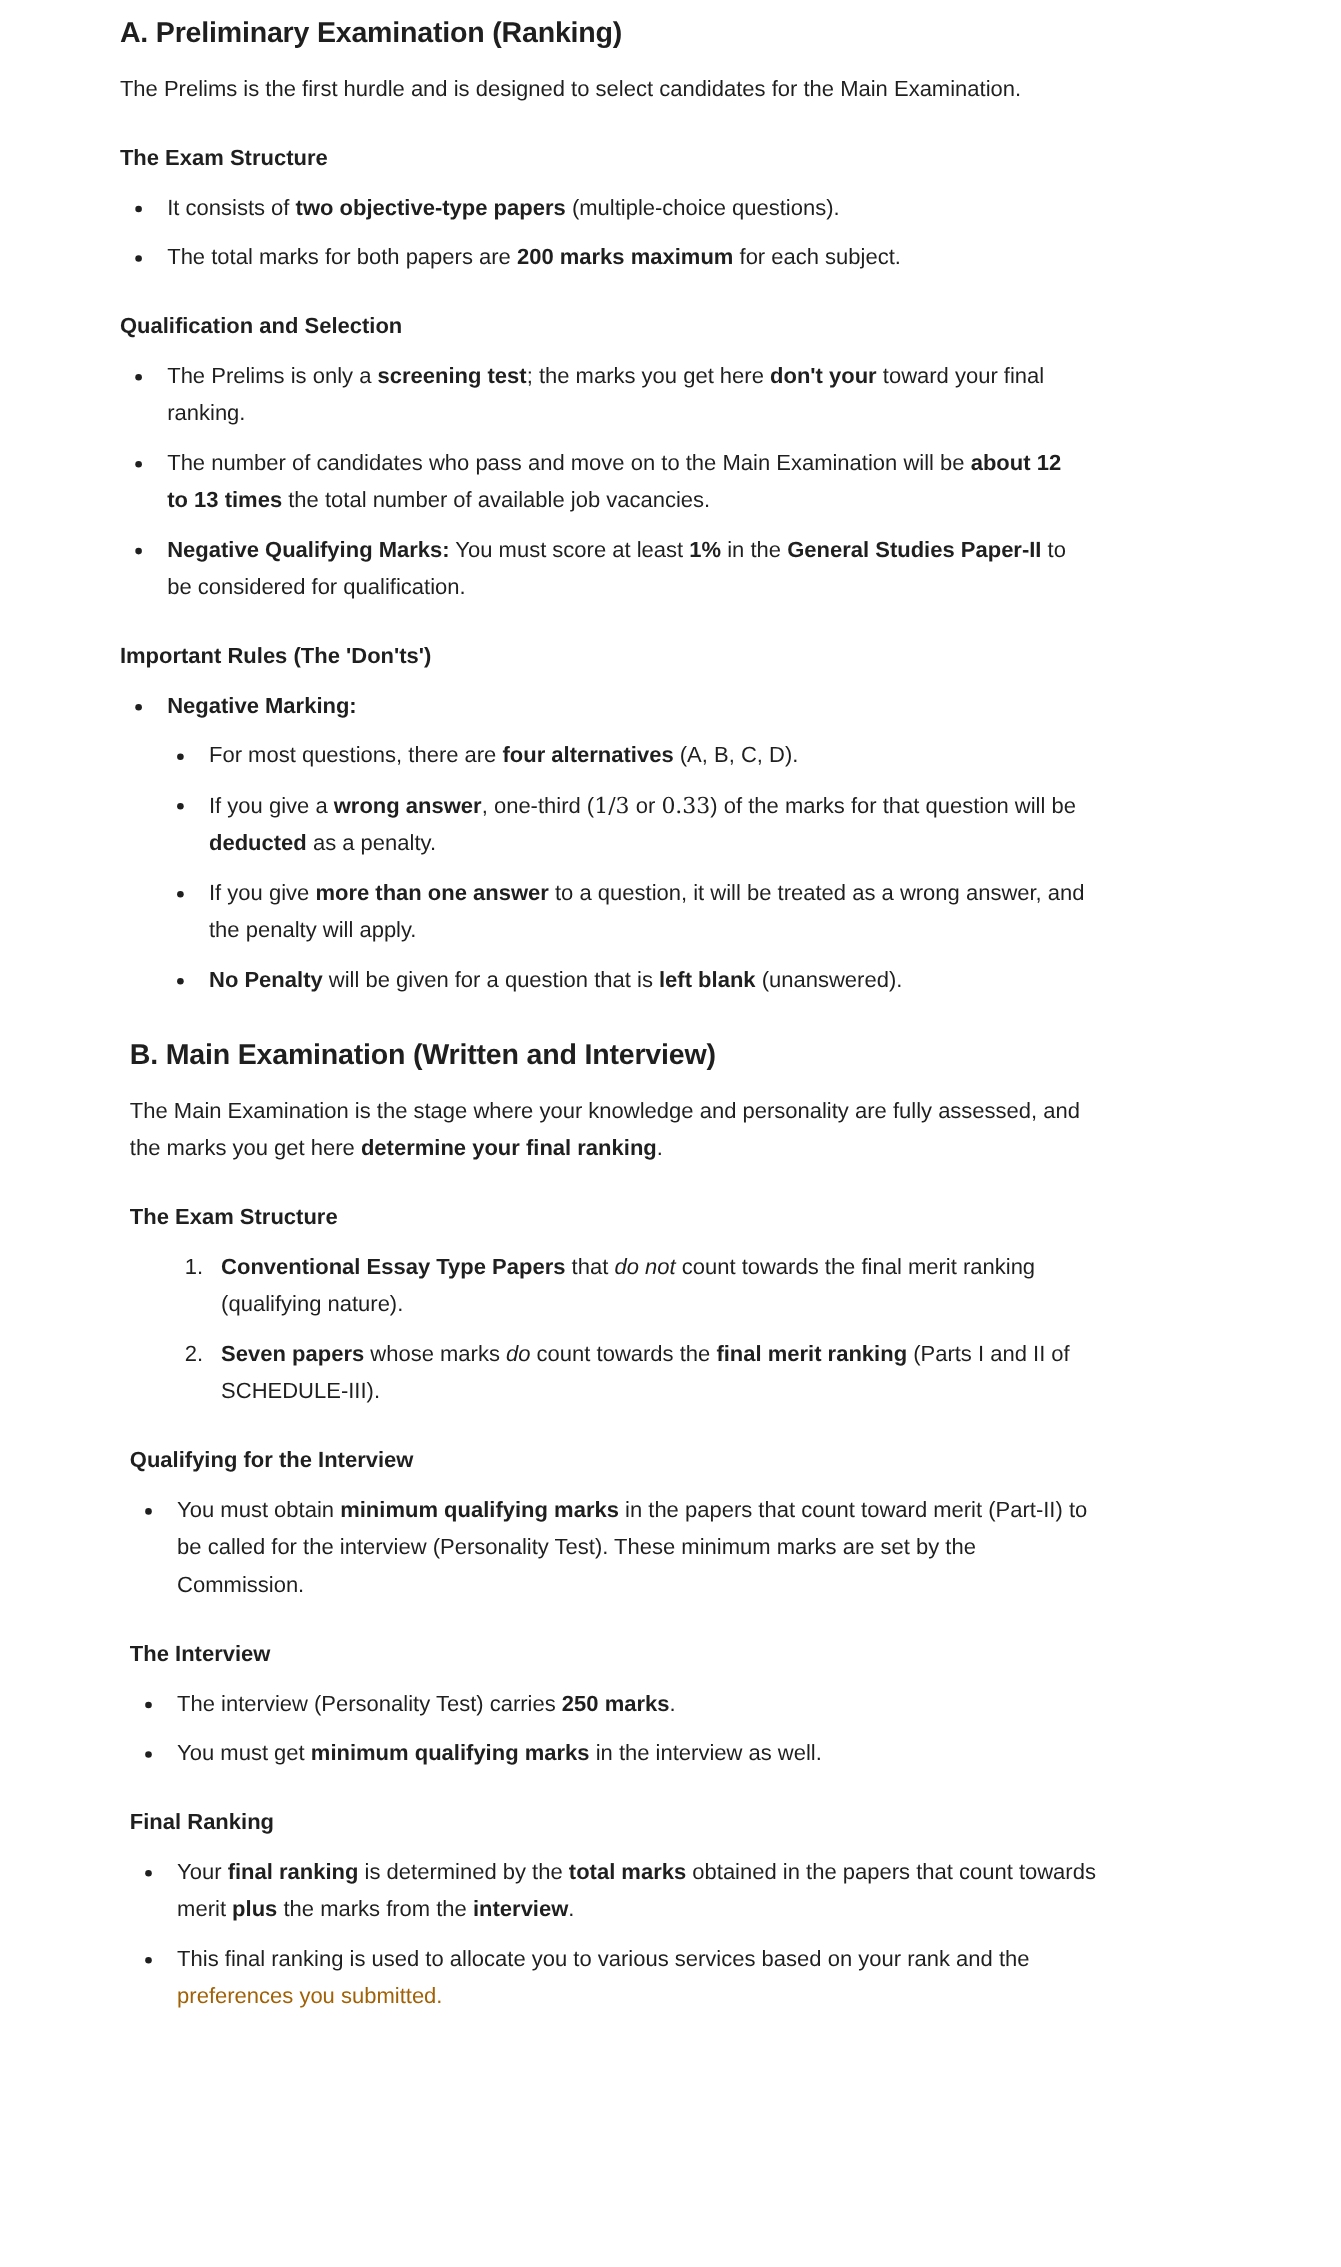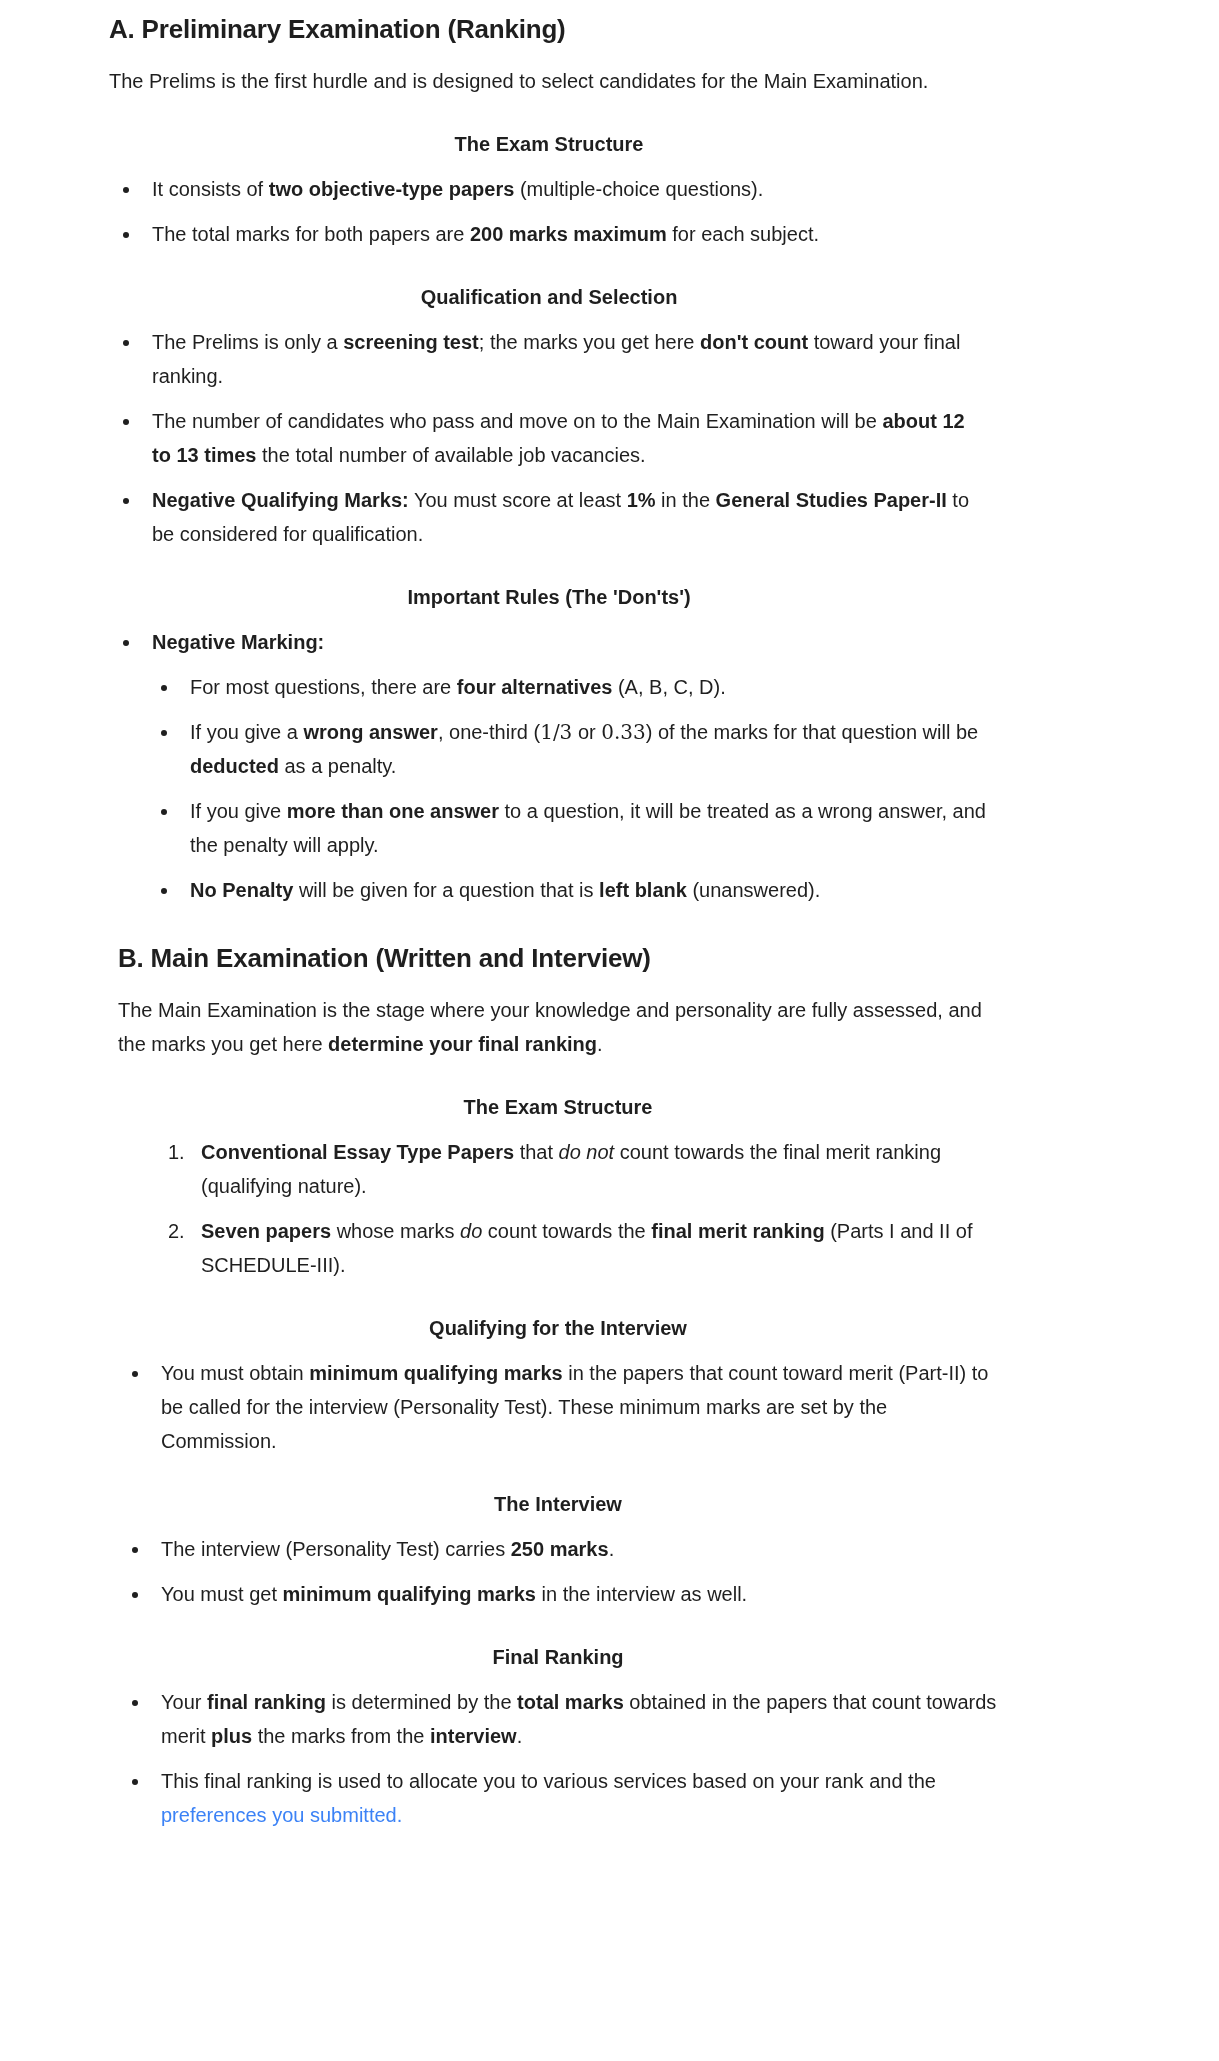--- a/index.html
+++ b/index.html
@@ -8,55 +8,55 @@
     font-family: "Liberation Sans", "DejaVu Sans", sans-serif;
     color: #1f1f1f;
   }
   .doc { position: absolute; left: 109px; top: 0; width: 880px; }
   .doc.b { left: 118px; }
   h2 {
     font-size: 26px; font-weight: bold; margin: 0; padding: 0;
     line-height: 34px; letter-spacing: -0.2px;
   }
   p.lead { font-size: 20px; line-height: 34px; margin: 18px 0 0 0; }
-  h3 { font-size: 20px; font-weight: bold; margin: 0; line-height: 34px; text-align: center; }
+  h3 { font-size: 20px; font-weight: bold; margin: 0; line-height: 34px; }
   ul, ol { margin: 0; padding: 0; list-style: none; }
   li { font-size: 20px; line-height: 34px; position: relative; }
   ul.l1 > li { padding-left: 43px; margin-top: 11px; }
   ul.l1 > li::before {
     content: ""; position: absolute; left: 14px; top: 15px;
     width: 6px; height: 6px; border-radius: 50%; background: #1f1f1f;
   }
   ul.l2 > li { padding-left: 81px; margin-top: 11px; }
   ul.l2 > li::before {
     content: ""; position: absolute; left: 52px; top: 15px;
     width: 6px; height: 6px; border-radius: 50%; background: #1f1f1f;
   }
   ol.num > li { padding-left: 83px; margin-top: 11px; }
   ol.num > li .n { position: absolute; left: 50px; top: 0; }
   b { font-weight: bold; }
   .math { font-family: "DejaVu Serif", "Liberation Serif", serif; }
-  .fade { color: #3b82f6; }
+  .fade { color: #a16207; }
 </style>
 </head>
 <body>
 
 <div class="doc" style="top:12px;">
   <h2>A. Preliminary Examination (Ranking)</h2>
   <p class="lead" style="margin-top:18px;">The Prelims is the first hurdle and is designed to select candidates for the Main Examination.</p>
 
   <h3 style="margin-top:29px;">The Exam Structure</h3>
   <ul class="l1">
       <li>It consists of <b>two objective-type papers</b> (multiple-choice questions).</li>
       <li>The total marks for both papers are <b>200 marks maximum</b> for each subject.</li>
     </ul>
 
   <h3 style="margin-top:29px;">Qualification and Selection</h3>
   <ul class="l1">
-      <li>The Prelims is only a <b>screening test</b>; the marks you get here <b>don't count</b> toward your final ranking.</li>
+      <li>The Prelims is only a <b>screening test</b>; the marks you get here <b>don't your</b> toward your final ranking.</li>
       <li>The number of candidates who pass and move on to the Main Examination will be <b>about 12 to 13 times</b> the total number of available job vacancies.</li>
       <li><b>Negative Qualifying Marks:</b> You must score at least <b>1%</b> in the <b>General Studies Paper-II</b> to be considered for qualification.</li>
     </ul>
 
   <h3 style="margin-top:29px;">Important Rules (The 'Don'ts')</h3>
   <ul class="l1">
     <li>
       <b>Negative Marking:</b>
     </li>
   </ul>

